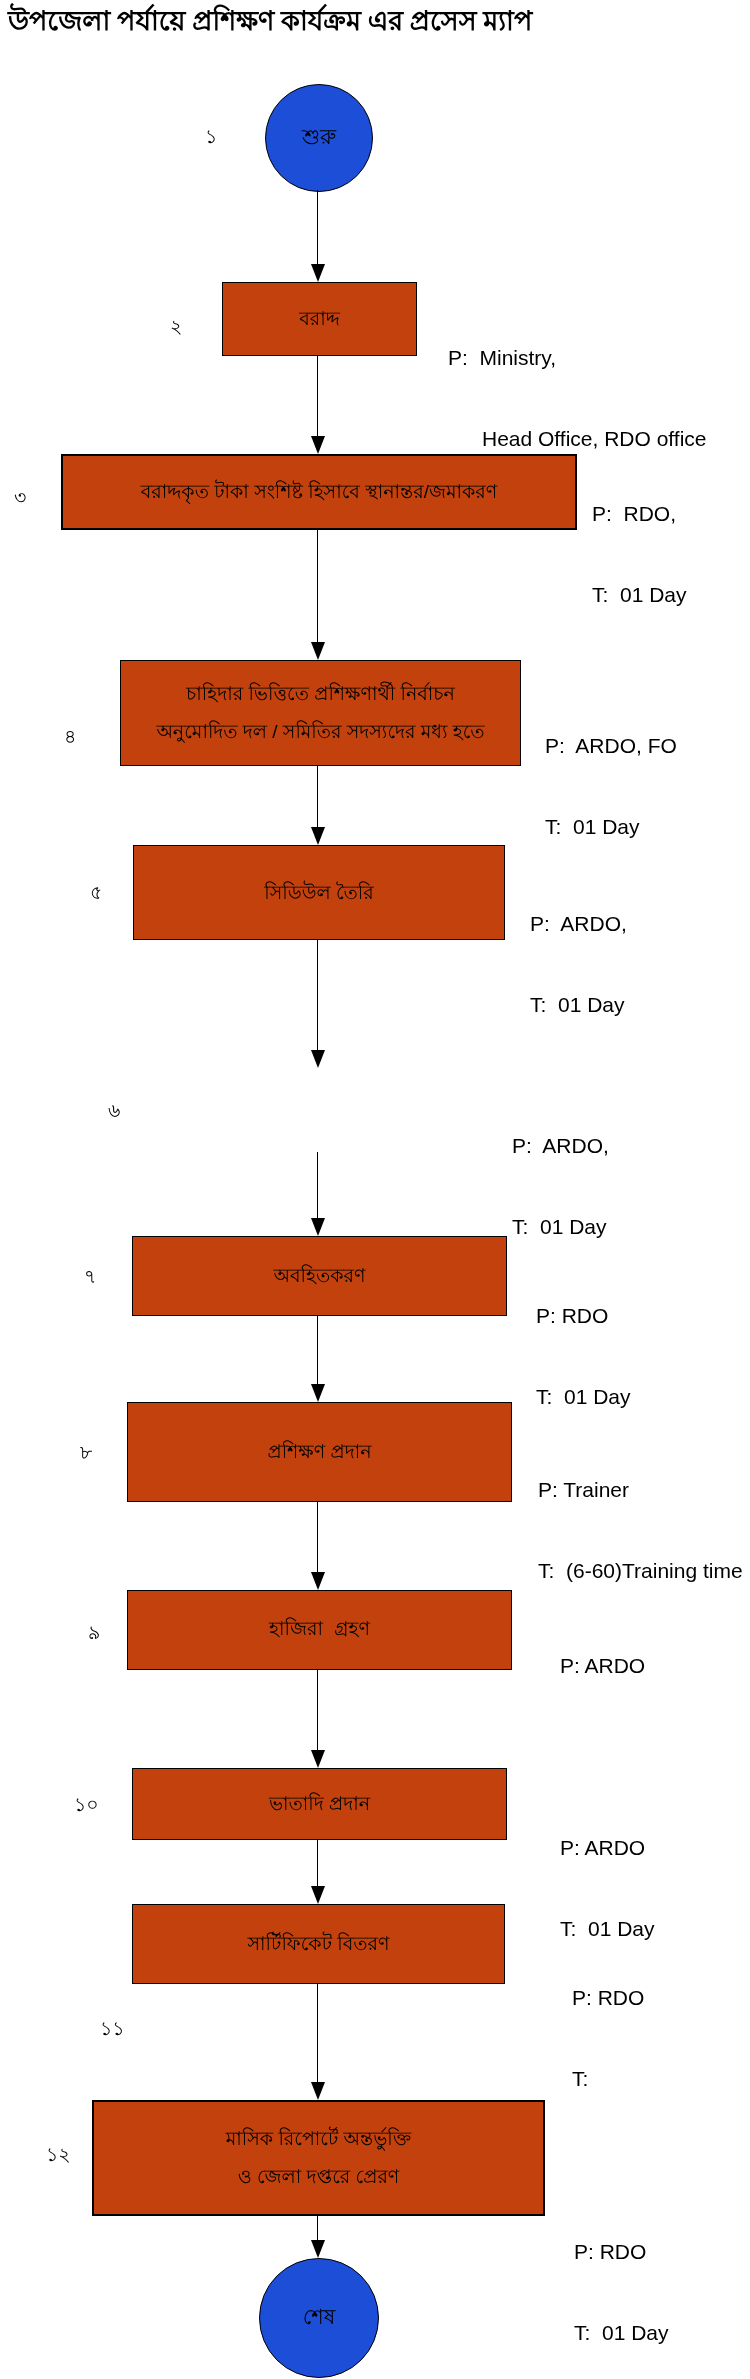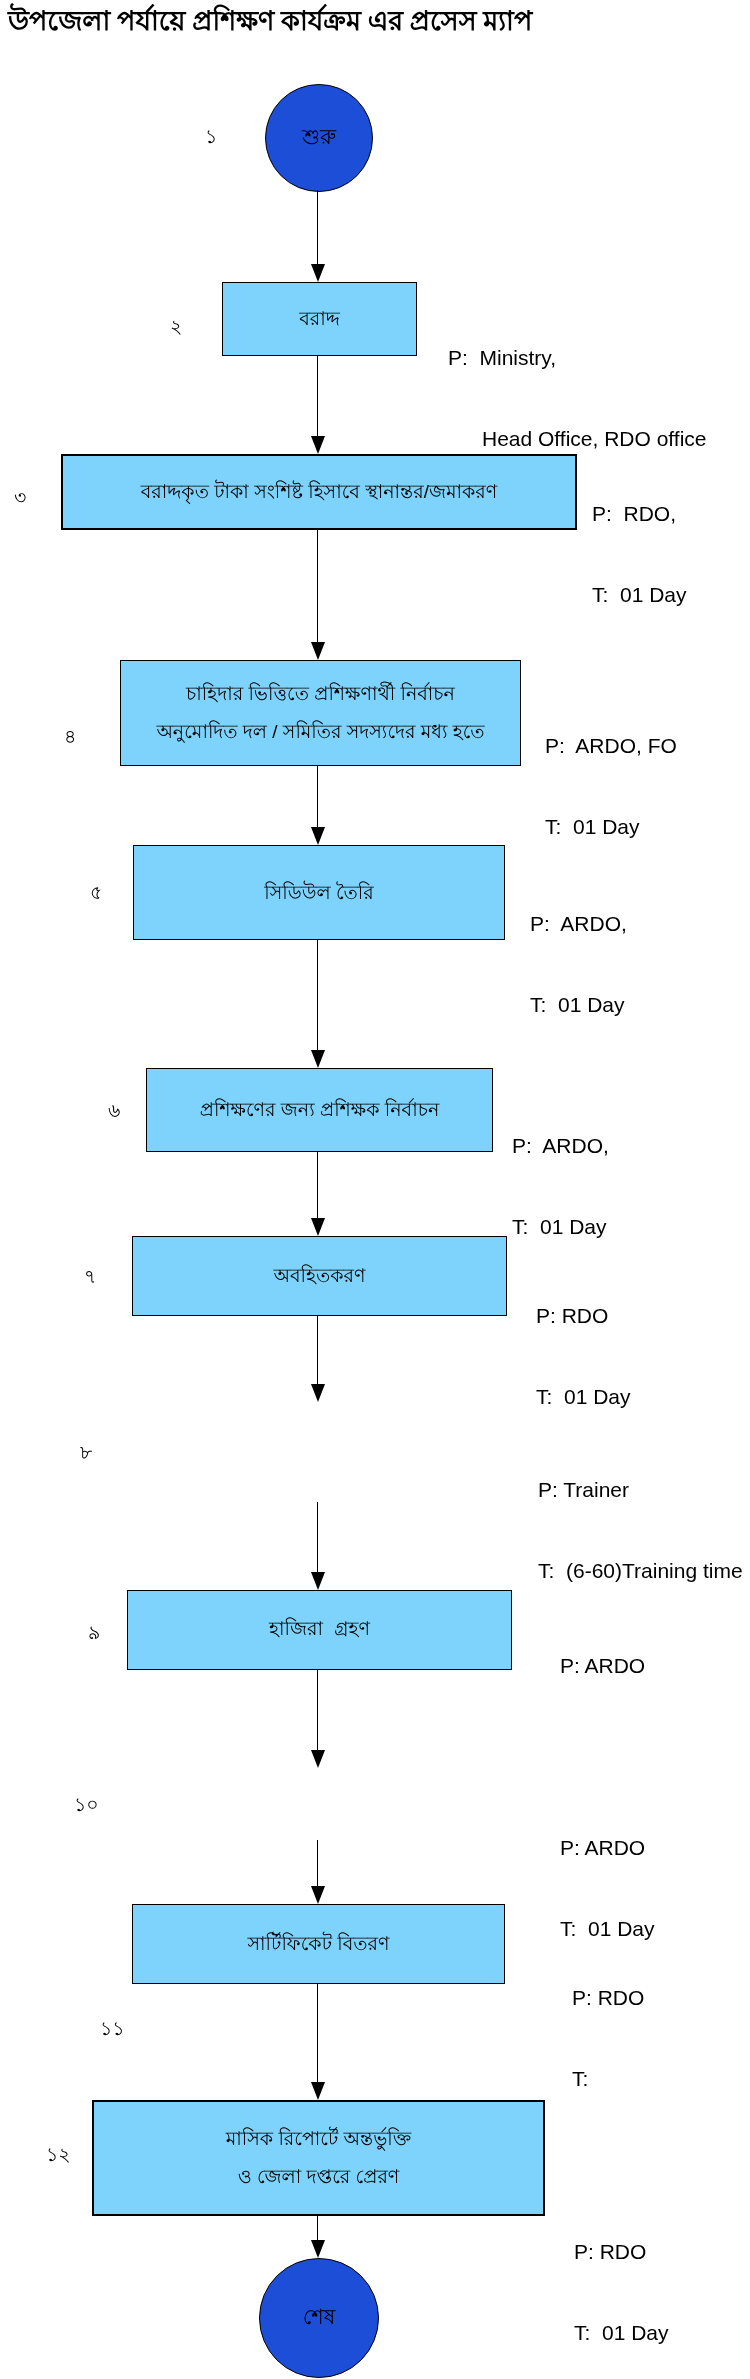--- a/index.html
+++ b/index.html
@@ -11,21 +11,21 @@
     position:absolute; left:8px; top:4px; width:720px;
     font-size:27px; font-weight:bold; line-height:1.3;
     font-family:"Liberation Serif", serif;
   }
   .circle {
     position:absolute; border:1px solid #000; border-radius:50%;
     background:#1d4ed8; display:flex; align-items:center; justify-content:center;
     font-size:21px;
   }
   .box {
-    position:absolute; border:1px solid #000; background:#7dd3fc;
+    position:absolute; border:1px solid #000; background:#c2410c;
     display:flex; flex-direction:column; align-items:center; justify-content:center;
     text-align:center; font-size:19px; line-height:2.0; box-sizing:border-box;
   }
   .box.thick { border-width:2px; }
   .num { position:absolute; font-size:19px; }
   .ann { position:absolute; font-size:21px; line-height:27px; white-space:pre; }
   .ann .indent { padding-left:34px; }
   .vline { position:absolute; left:317px; width:1px; background:#000; }
   .ahead {
     position:absolute; left:311px; width:0; height:0;
@@ -91,23 +91,20 @@
   </div>
   <div class="ann" style="left:530px; top:856px;">
     <div>P:  ARDO,</div>
     <div>T:  01 Day</div>
   </div>
 
   <div class="vline" style="top:940px; height:110px;"></div>
   <div class="ahead" style="top:1050px;"></div>
 
   <div class="num" style="left:108px; top:1096px;">৬</div>
-  <div class="box" style="left:146px; top:1068px; width:347px; height:84px;">
-    <div>প্রশিক্ষণের জন্য প্রশিক্ষক নির্বাচন</div>
-  </div>
   <div class="ann" style="left:512px; top:1078px;">
     <div>P:  ARDO,</div>
     <div>T:  01 Day</div>
   </div>
 
   <div class="vline" style="top:1152px; height:66px;"></div>
   <div class="ahead" style="top:1218px;"></div>
 
   <div class="num" style="left:84px; top:1262px;">৭</div>
   <div class="box" style="left:132px; top:1236px; width:375px; height:80px;">
@@ -115,40 +112,46 @@
   </div>
   <div class="ann" style="left:536px; top:1248px;">
     <div>P: RDO</div>
     <div>T:  01 Day</div>
   </div>
 
   <div class="vline" style="top:1316px; height:68px;"></div>
   <div class="ahead" style="top:1384px;"></div>
 
   <div class="num" style="left:80px; top:1438px;">৮</div>
+  <div class="box" style="left:127px; top:1402px; width:385px; height:100px;">
+    <div>প্রশিক্ষণ প্রদান</div>
+  </div>
   <div class="ann" style="left:538px; top:1422px;">
     <div>P: Trainer</div>
     <div>T:  (6-60)Training time</div>
   </div>
 
   <div class="vline" style="top:1502px; height:70px;"></div>
   <div class="ahead" style="top:1572px;"></div>
 
   <div class="num" style="left:88px; top:1618px;">৯</div>
   <div class="box" style="left:127px; top:1590px; width:385px; height:80px;font-family:Liberation Mono, monospace;">
     <div>হাজিরা গ্রহণ</div>
   </div>
   <div class="ann" style="left:560px; top:1598px;">
     <div>P: ARDO</div>
   </div>
 
   <div class="vline" style="top:1670px; height:80px;"></div>
   <div class="ahead" style="top:1750px;"></div>
 
   <div class="num" style="left:74px; top:1790px;">১০</div>
+  <div class="box" style="left:132px; top:1768px; width:375px; height:72px;">
+    <div>ভাতাদি প্রদান</div>
+  </div>
   <div class="ann" style="left:560px; top:1780px;">
     <div>P: ARDO</div>
     <div>T:  01 Day</div>
   </div>
 
   <div class="vline" style="top:1840px; height:46px;"></div>
   <div class="ahead" style="top:1886px;"></div>
 
   <div class="num" style="left:100px; top:2014px;">১১</div>
   <div class="box" style="left:132px; top:1904px; width:373px; height:80px;">

